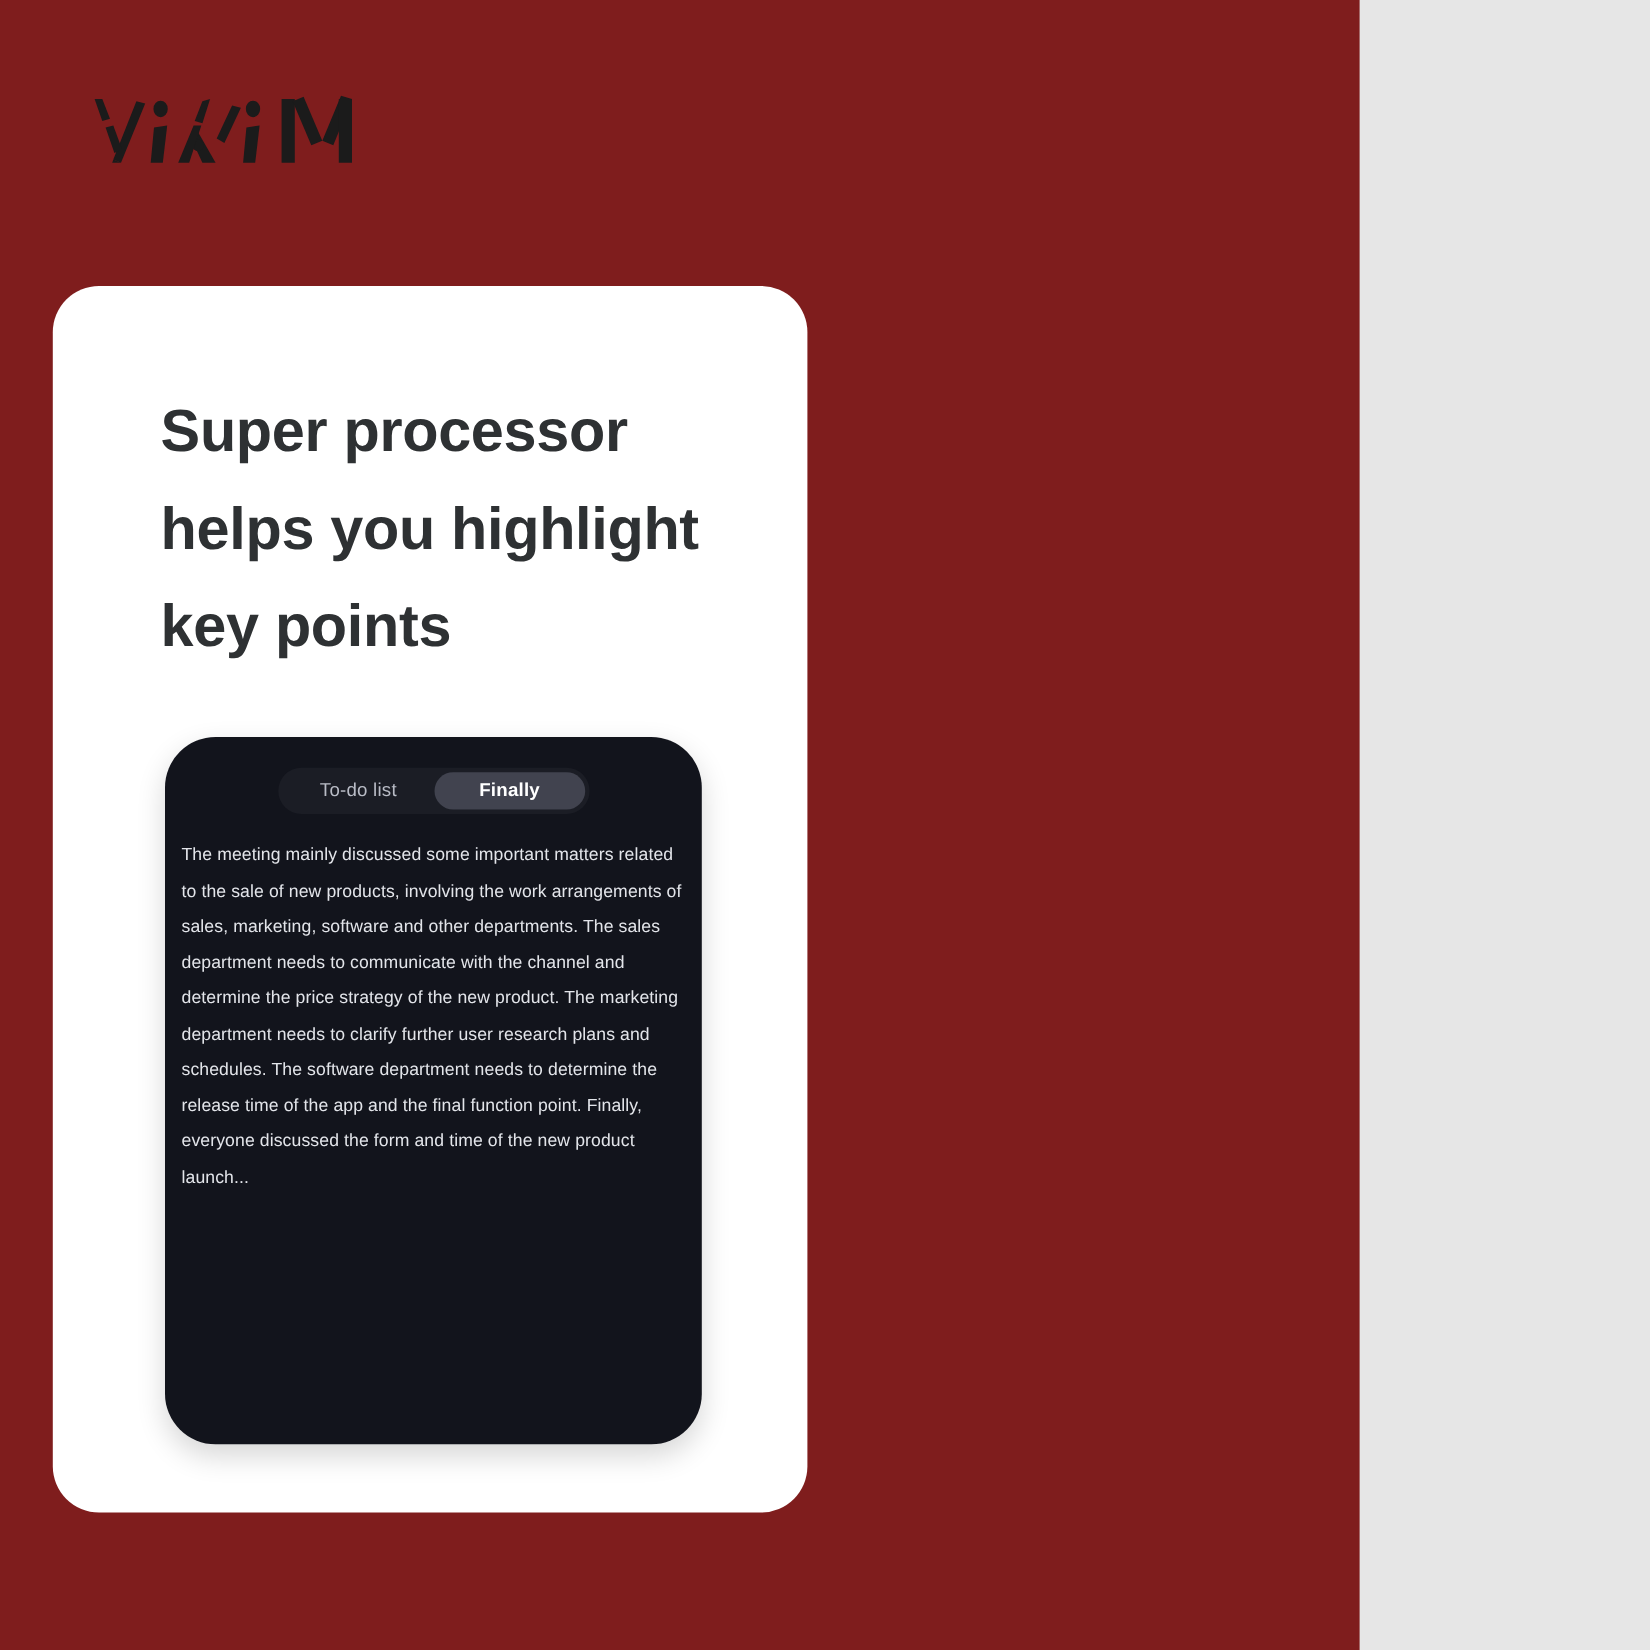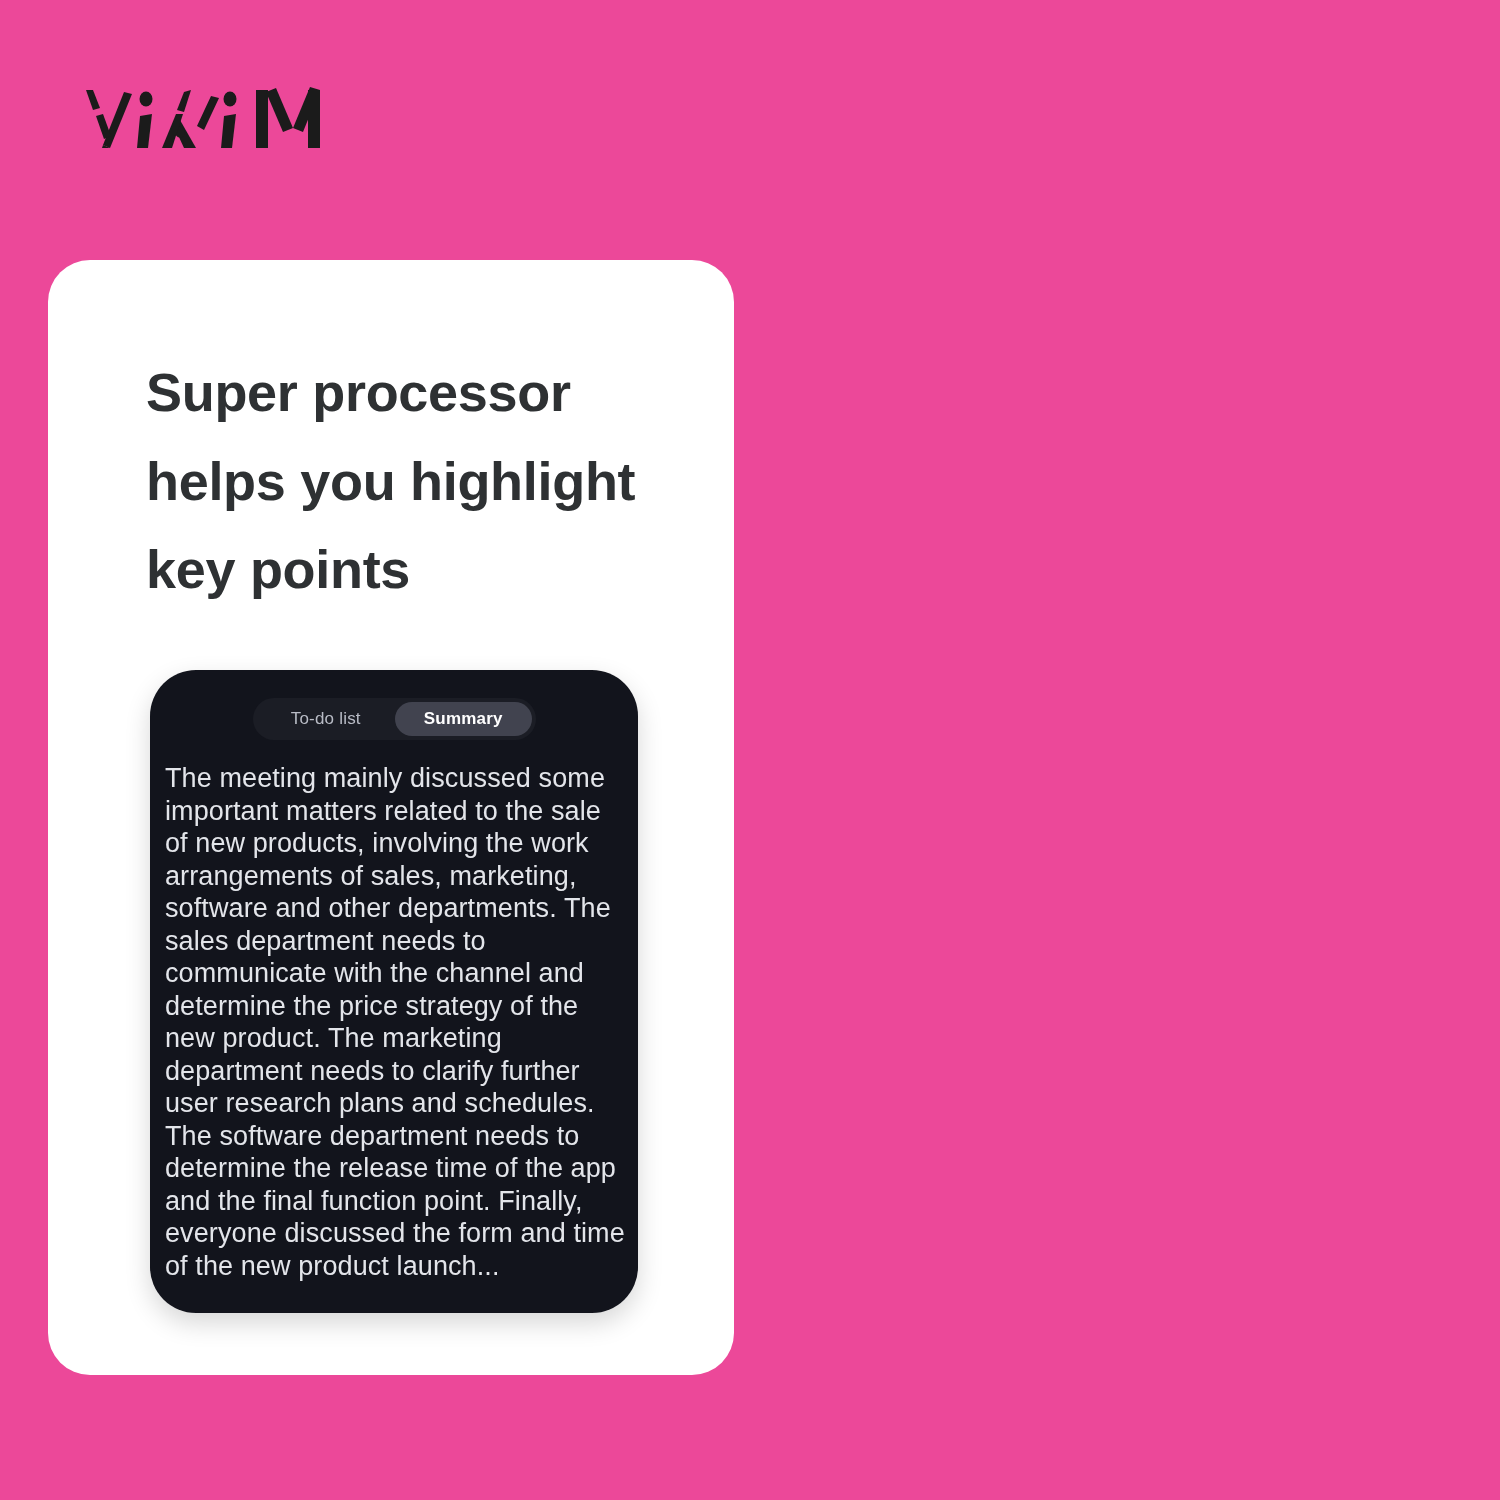--- a/index.html
+++ b/index.html
@@ -7,23 +7,23 @@
   html, body {
     width: 1500px;
     height: 1500px;
     background: #e6e6e6;
     font-family: "Liberation Sans", sans-serif;
     overflow: hidden;
   }
 
   #stage {
     position: relative;
-    width: 1500px;
+    width: 1236px;
     height: 1500px;
-    background: #ec4899;
+    background: #7f1d1d;
   }
 
   
   .brand {
     position: absolute;
     left: 80px;
     top: 84px;
     width: 270px;
     height: 72px;
   }
@@ -103,21 +103,21 @@
     background: #41434f;
     color: #ffffff;
     font-weight: 600;
   }
 
   .summary-text {
     position: absolute;
     left: 15px;
     top: 92px;
     width: 460px;
-    font-size: 27px;
+    font-size: 16px;
     line-height: 32.5px;
     color: #e3e5ea;
     letter-spacing: 0.1px;
   }
 </style>
 </head>
 <body>
 
 <div id="stage">
 
@@ -154,21 +154,21 @@
   <div class="card card-left">
 
     <div class="card-title">Super processor
 helps you highlight
 key points</div>
 
     <div class="phone phone-left">
 
       <div class="tabbar">
         <div class="tab">To-do list</div>
-        <div class="tab active">Summary</div>
+        <div class="tab active">Finally</div>
       </div>
 
       <div class="summary-text">The meeting mainly discussed some important matters related to the sale of new products, involving the work arrangements of sales, marketing, software and other departments. The sales department needs to communicate with the channel and determine the price strategy of the new product. The marketing department needs to clarify further user research plans and schedules. The software department needs to determine the release time of the app and the final function point. Finally, everyone discussed the form and time of the new product launch...</div>
     </div>
   </div>
 
 
 </div>
 
 </body></html>

